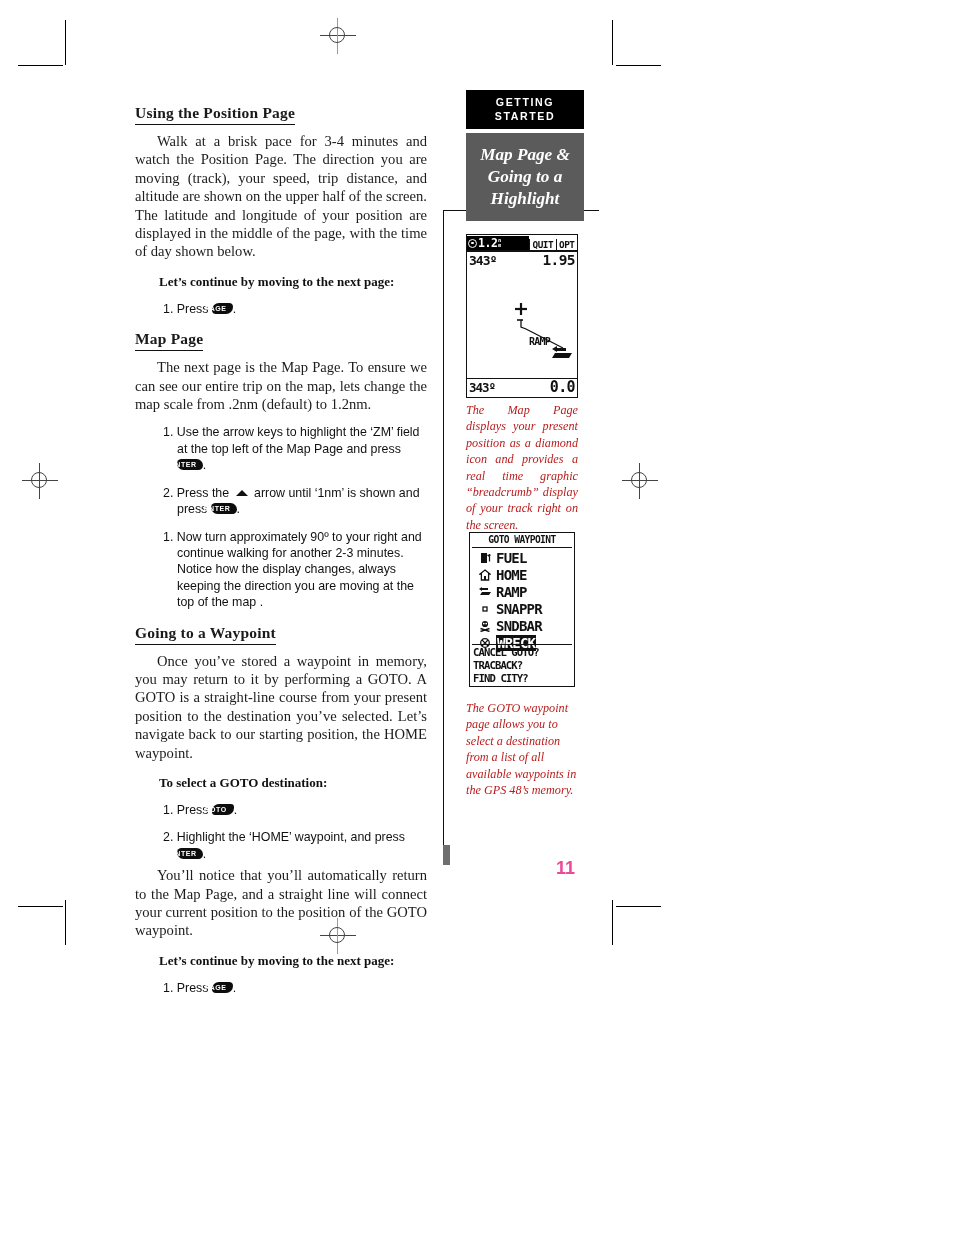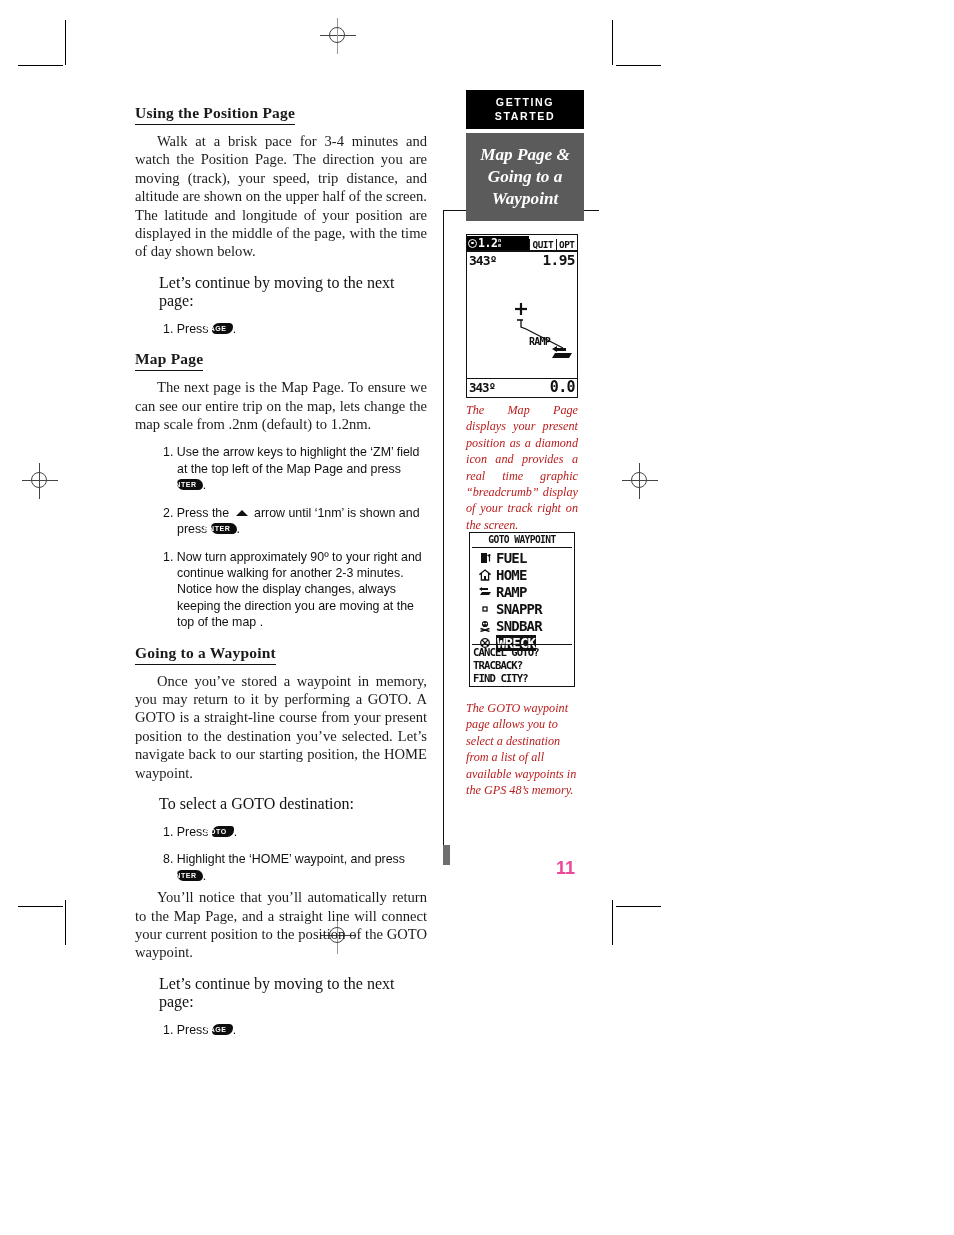--- a/index.html
+++ b/index.html
@@ -69,22 +69,22 @@
     font-size: 14.6px;
     line-height: 18.4px;
     margin: 4px 0 0 0;
     text-align: justify;
     text-indent: 22px;
     color: #1c1c1c;
   }
 
   p.leadin {
     font-family: "Liberation Serif", serif;
-    font-size: 16px;
-    font-weight: normal;
+    font-size: 13px;
+    font-weight: bold;
     margin: 13px 0 0 24px;
     color: #111;
   }
 
   .step {
     font-family: "Liberation Sans", sans-serif;
     font-size: 12.4px;
     line-height: 16.4px;
     margin: 11px 0 0 28px;
     padding-left: 14px;
@@ -419,21 +419,21 @@
     <h2 class="sec">Going to a Waypoint</h2>
     <p class="body">Once you’ve stored a waypoint in memory, you may return to it by performing a GOTO.  A GOTO is a straight-line course from your present position to the destination you’ve selected.  Let’s navigate back to our starting position, the HOME waypoint.</p>
     <p class="leadin">To select a GOTO destination:</p>
 
     <div class="step">
       <span>1. Press</span>
       <span class="key goto">GOTO</span><span>.</span>
     </div>
 
     <div class="step">
-      <span>8. Highlight the ‘HOME’ waypoint, and press</span>
+      <span>2. Highlight the ‘HOME’ waypoint, and press</span>
       <span class="key enter">ENTER</span><span>.</span>
     </div>
 
     <p class="body">You’ll notice that you’ll automatically return to the Map Page, and a straight line will connect your current position to the position of the GOTO waypoint.</p>
     <p class="leadin">Let’s continue by moving to the next page:</p>
 
     <div class="step">
       <span>1. Press</span>
       <span class="key page">PAGE</span><span>.</span>
     </div>
@@ -445,21 +445,21 @@
 <div class="side-tick"></div>
 
 <div class="hdr-black">
   <span>GETTING</span>
   <span>STARTED</span>
 </div>
 
 <div class="hdr-gray">
   <span>Map Page &amp;</span>
   <span>Going to a</span>
-  <span>Waypoint</span>
+  <span>Highlight</span>
 </div>
 
 <div class="gps gps-map">
   <div class="gps-inner">
 
     <div class="map-topbar">
       <div class="zm-field">
         <span class="zm-ico"></span>
         <span>1.2</span>
         <span class="zm-sup">

